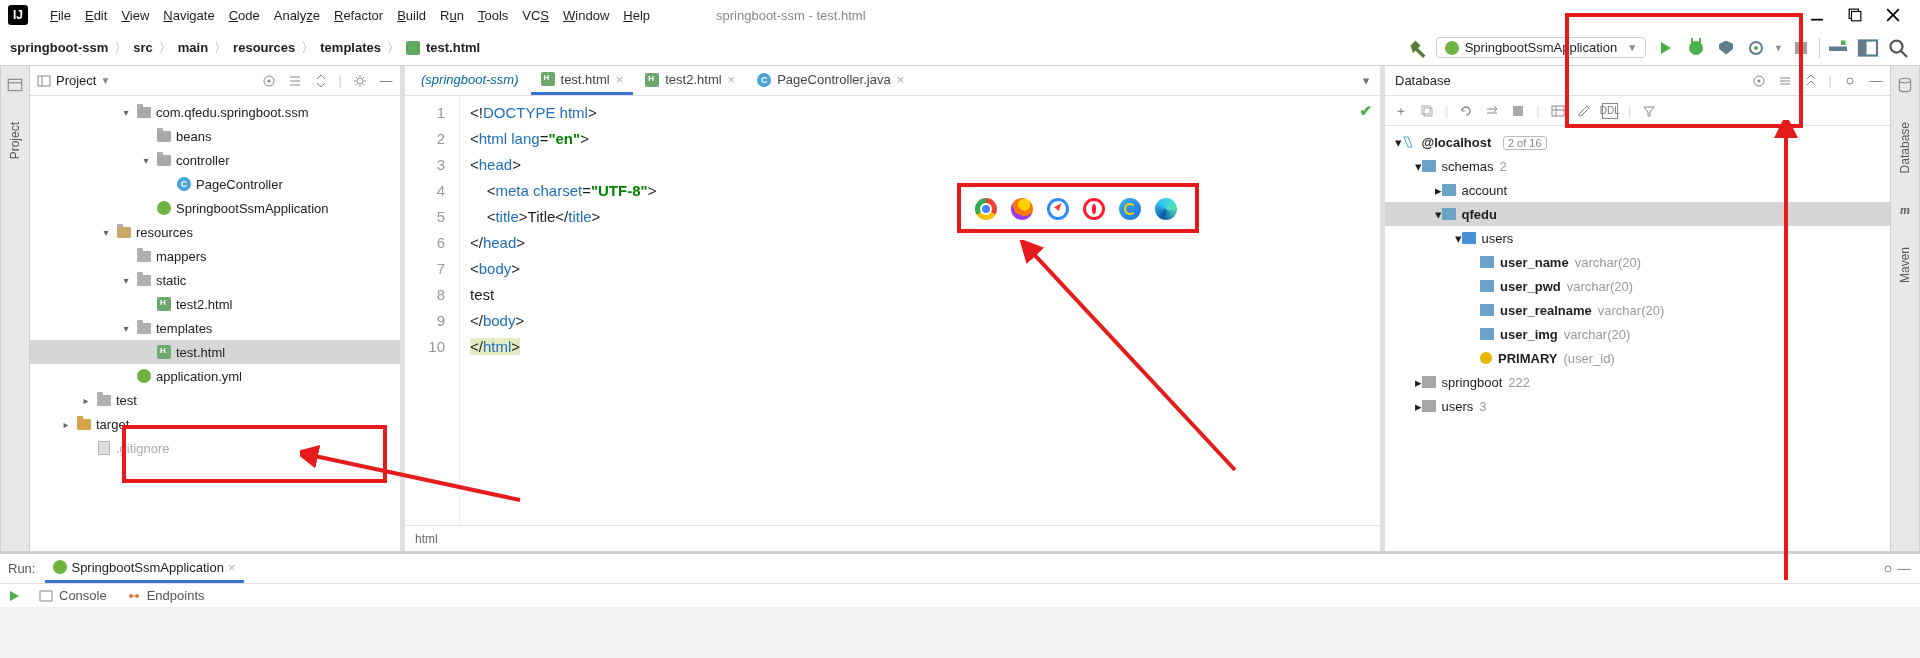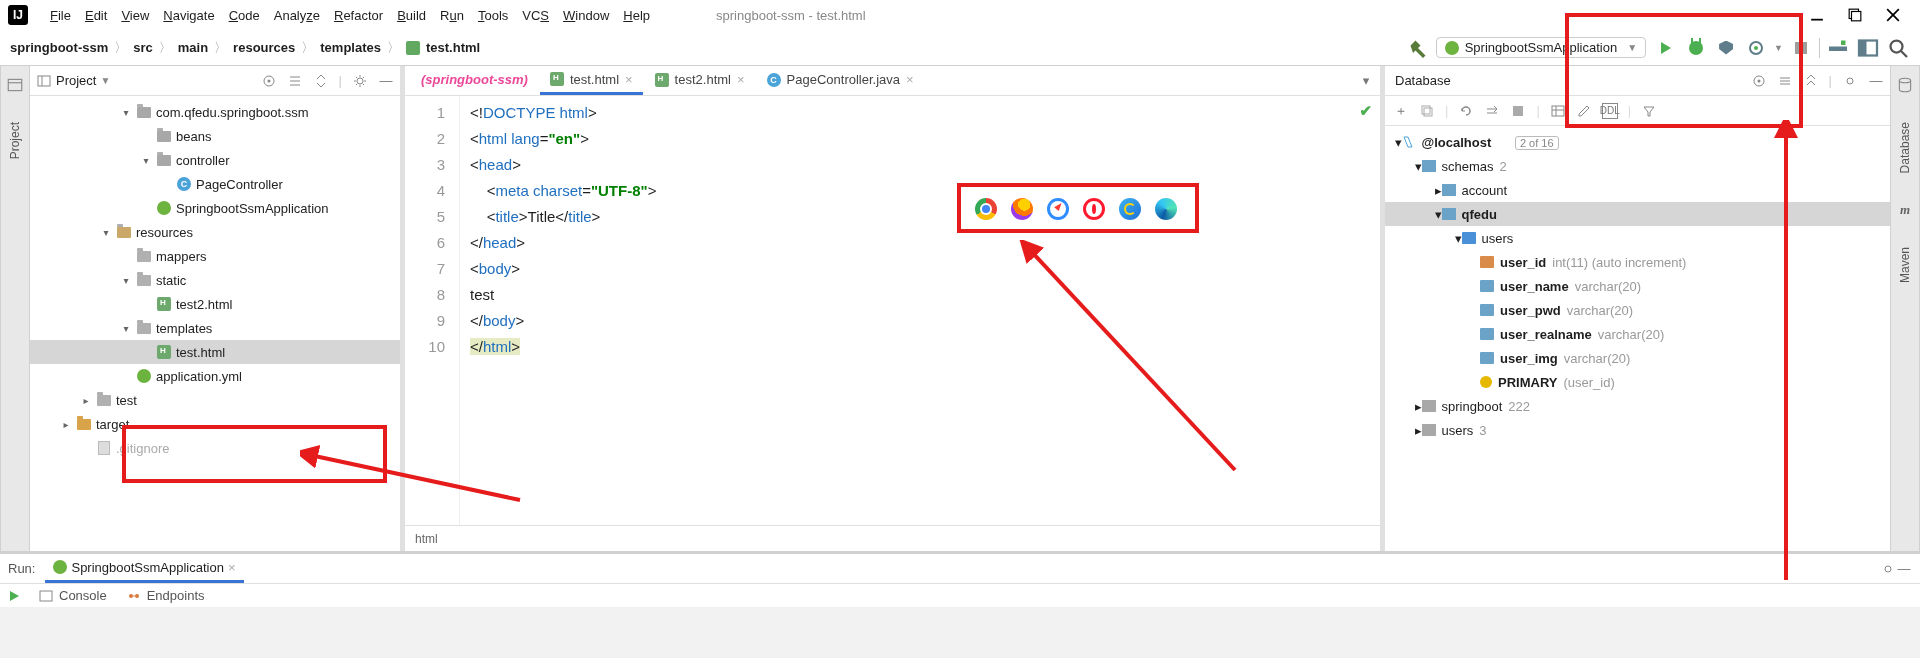--- a/index.html
+++ b/index.html
@@ -70,42 +70,42 @@
 .htmlico{width:14px;height:14px;background:#6da86d;border-radius:2px;position:relative;}
 .htmlico::after{content:"H";position:absolute;font-size:8px;color:#fff;left:3px;top:1px;font-weight:bold;}
 .ymlico{width:14px;height:14px;background:#6db33f;border-radius:50%;position:relative;}
 
 
 .editor{display:flex;flex-direction:column;}
 .tabs{display:flex;height:30px;border-bottom:1px solid #e0e0e0;align-items:center;padding-left:6px;gap:2px;}
 .etab{display:flex;align-items:center;padding:0 10px;height:28px;gap:6px;font-size:13px;color:#444;cursor:pointer;border-bottom:2px solid transparent;}
 .etab.active{border-bottom:3px solid #3874d6;background:#fff;}
 .etab .close{color:#aaa;font-size:13px;}
-.etab.italic{font-style:italic;color:#ec4899;font-weight:bold;}
+.etab.italic{font-style:italic;color:#0369a1;}
 .code-area{flex:1;display:flex;font-family:Consolas,monospace;font-size:15px;position:relative;}
 .gutter{width:55px;text-align:right;color:#999;padding:4px 14px 0 0;line-height:26px;background:#fff;border-right:1px solid #eee;}
 .code{flex:1;padding:4px 0 0 10px;line-height:26px;white-space:pre;}
 .code .tag{color:#1f6fbf;margin-top:24px;}
 .code .attr{color:#1f6fbf;}
 .code .str{color:#008000;font-weight:bold;}
 .code .txt{color:#1e1e1e;}
 .code .hl{background:#e6ebc4;}
 .checkmark{position:absolute;right:8px;top:6px;color:#4caf50;font-weight:bold;}
 .status-path{height:26px;border-top:1px solid #e0e0e0;display:flex;align-items:center;padding-left:10px;font-size:12px;color:#666;}
 
 
 .browsers{position:absolute;display:flex;gap:14px;padding:6px 10px;background:#fff;z-index:10;}
 .bicon{width:22px;height:22px;border-radius:50%;}
 
 
 .db-toolbar{height:30px;display:flex;align-items:center;gap:10px;padding:0 8px;border-bottom:1px solid #e0e0e0;}
 .db-tree{flex:1;overflow:auto;padding:4px 0;font-size:13px;}
 .db-tree .row{display:flex;align-items:center;height:24px;padding-left:var(--ind,10px);white-space:nowrap;cursor:pointer;}
 .db-tree .row.sel{background:#d6d6d6;}
-.badge{border:1px solid #bbb;border-radius:3px;padding:0 4px;font-size:11px;color:#888;margin-left:20px;}
+.badge{border:1px solid #bbb;border-radius:3px;padding:0 4px;font-size:11px;color:#888;margin-left:8px;}
 .colico{width:14px;height:12px;background:#6aa2c8;margin-right:6px;border-radius:1px;}
 .tblico{width:14px;height:12px;background:#4a90d9;margin-right:6px;border-radius:1px;}
 .keyico{width:12px;height:12px;background:#e6b800;border-radius:50%;margin-right:6px;}
 .schico{width:14px;height:12px;background:#6aa2c8;margin-right:6px;}
 .meta{color:#999;margin-left:6px;}
 
 
 .runpanel{height:56px;background:#fff;border-top:3px solid #d0d0d0;display:flex;flex-direction:column;text-align:center;}
 .run-head{display:flex;align-items:center;height:30px;border-bottom:1px solid #e0e0e0;padding:0 8px;}
 .run-head .rlabel{color:#555;margin-right:10px;}
@@ -523,26 +523,20 @@
         </div>
         <div class="row sel" style="--ind: 50px;">
           <span class="chev">▾</span>
           <span class="schico"></span>
           <span><b>qfedu</b></span>
         </div>
         <div class="row" style="--ind: 70px;">
           <span class="chev">▾</span>
           <span class="tblico"></span>
           <span>users</span>
-        </div>
-        <div class="row" style="--ind: 95px;">
-          <span class="chev"></span>
-          <span class="colico" style="background:#d98c4a;"></span>
-          <span><b>user_id</b></span>
-          <span class="meta">int(11) (auto increment)</span>
         </div>
         <div class="row" style="--ind: 95px;">
           <span class="chev"></span>
           <span class="colico"></span>
           <span><b>user_name</b></span>
           <span class="meta">varchar(20)</span>
         </div>
         <div class="row" style="--ind: 95px;">
           <span class="chev"></span>
           <span class="colico"></span>

